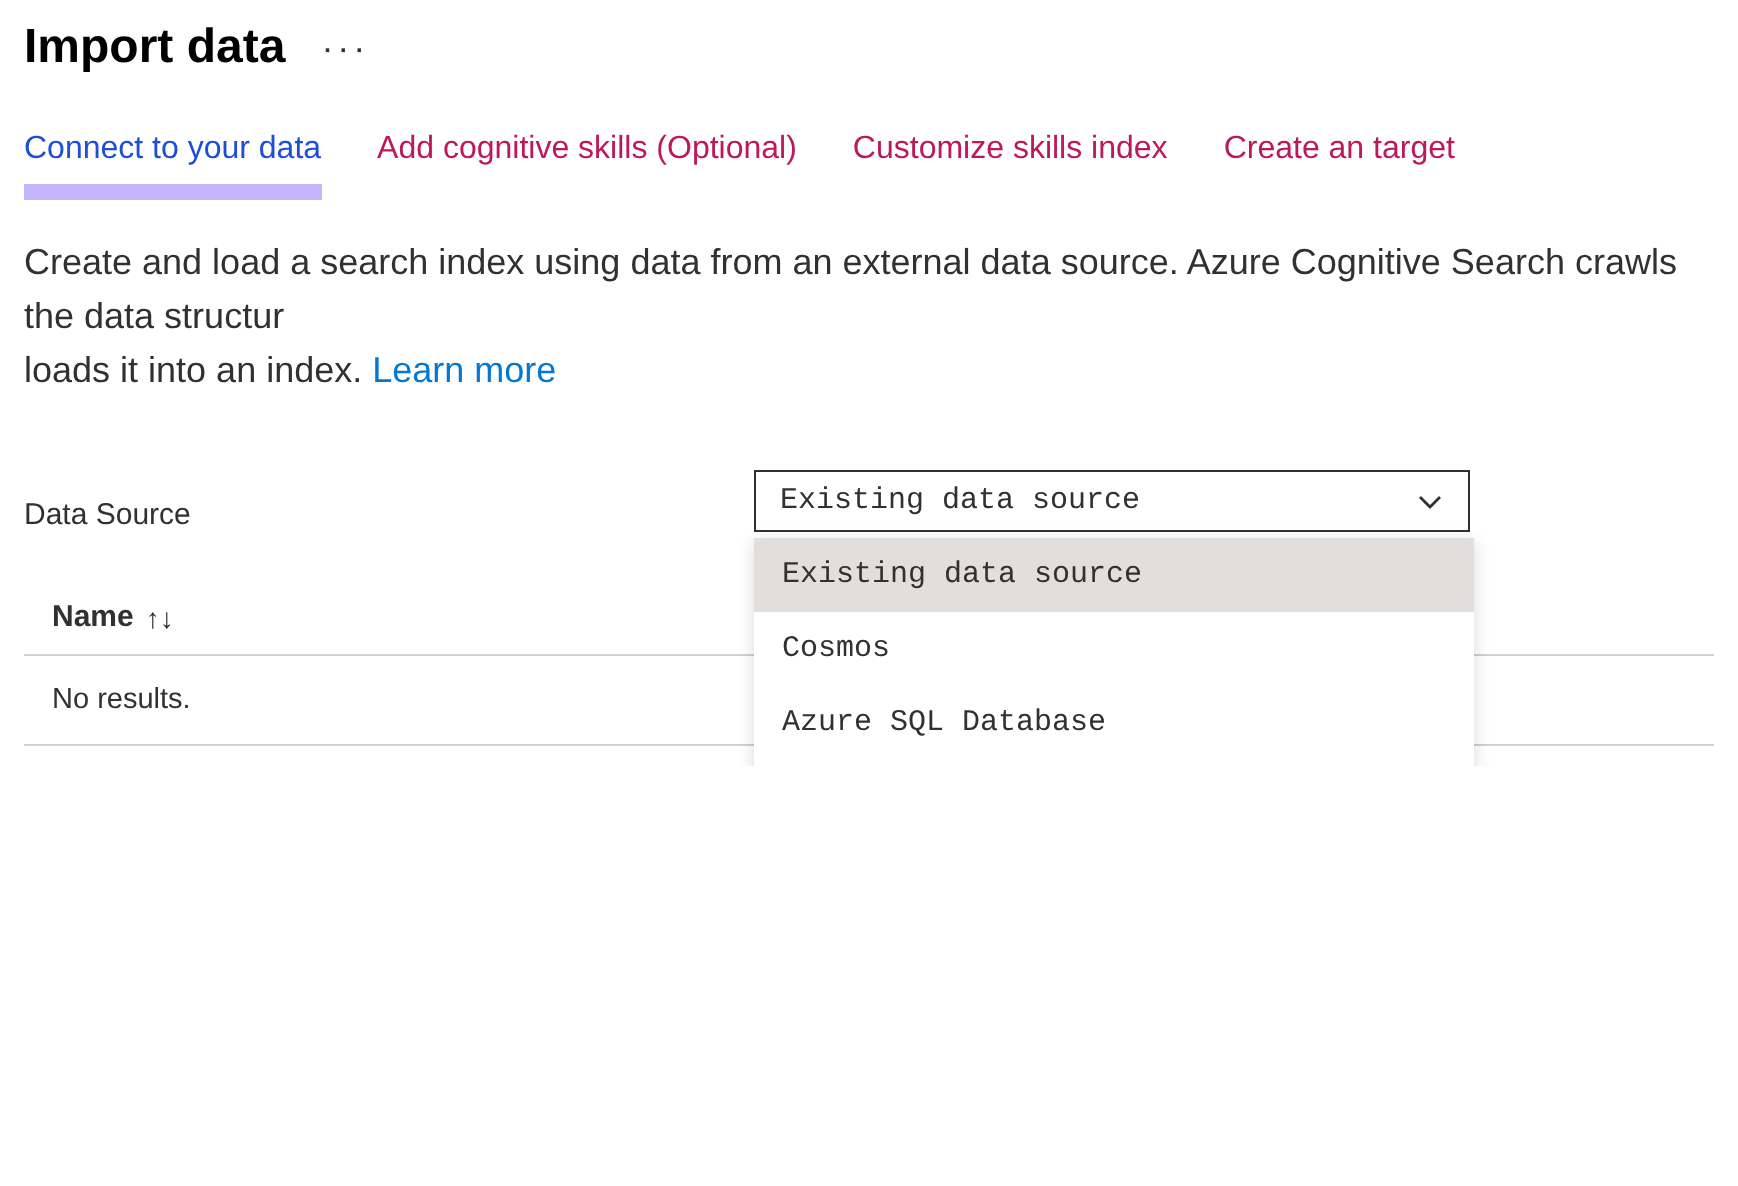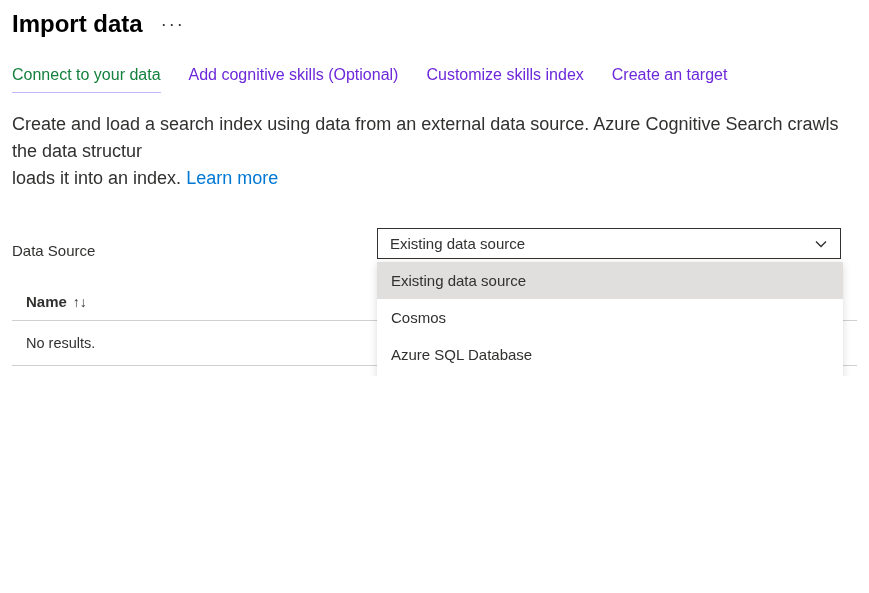--- a/index.html
+++ b/index.html
@@ -28,29 +28,29 @@
       cursor: pointer;
       line-height: 1;
     }
     .tabs {
       display: flex;
       gap: 28px;
       margin-bottom: 18px;
     }
     .tab {
       font-size: 16px;
-      color: #6d28d9;
+      color: #be185d;
       padding-bottom: 8px;
       cursor: pointer;
       white-space: nowrap;
     }
     .tab.active {
-      color: #15803d;
+      color: #1d4ed8;
       font-weight: 400;
-      border-bottom: 1px solid #c4b5fd;
+      border-bottom: 8px solid #c4b5fd;
     }
     .description {
       font-size: 18px;
       color: #323130;
       line-height: 1.5;
       margin-bottom: 4px;
     }
     .learn-more {
       color: #0078d4;
       text-decoration: none;
@@ -63,21 +63,22 @@
       gap: 20px;
     }
     .field-label {
       width: 345px;
       font-size: 15px;
       color: #323130;
       padding-top: 6px;
     }
     .select-wrap {
       position: relative;
-      width: 464px;
+      width: 358px;
+      font-family: Liberation Mono, monospace;
     }
     .select-box {
       border: 1px solid #323130;
       padding: 6px 12px;
       font-size: 15px;
       display: flex;
       justify-content: space-between;
       align-items: center;
       cursor: pointer;
       background: #fff;

